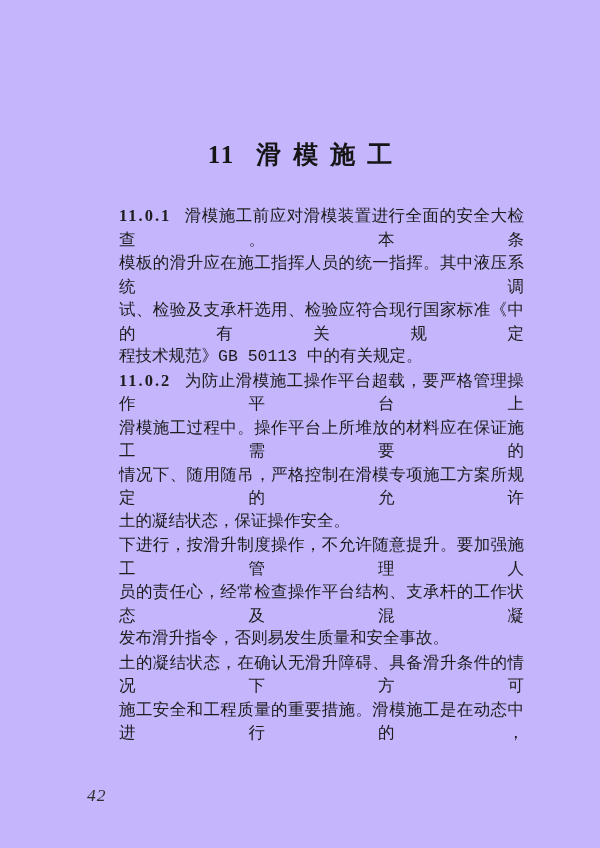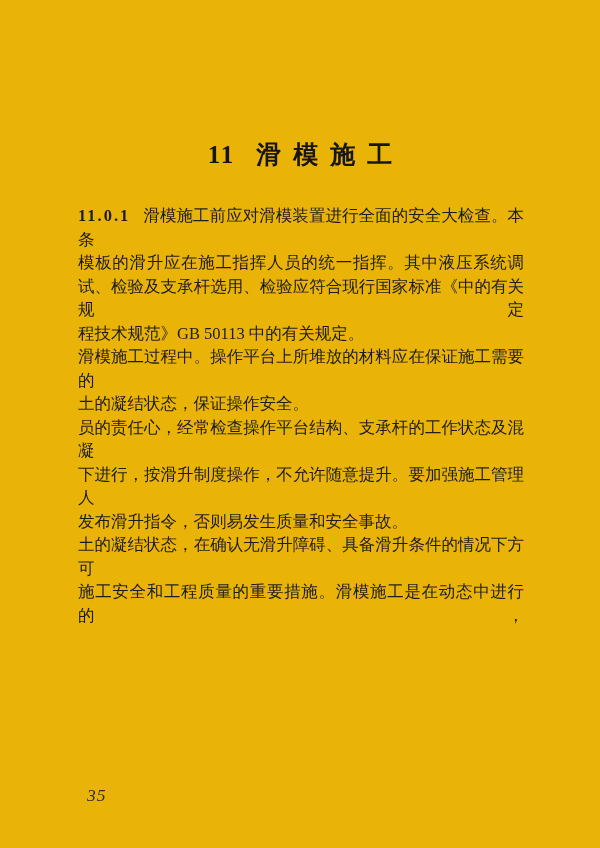--- a/index.html
+++ b/index.html
@@ -5,21 +5,21 @@
   html, body {
     margin: 0;
     padding: 0;
     background: #e8e8e8;
   }
   .page {
     position: relative;
     width: 600px;
     height: 848px;
     margin: 0 auto;
-    background: #eab308;
+    background: #c4b5fd;
     overflow: hidden;
     font-family: "Liberation Serif", "DejaVu Serif", serif;
     color: #1d1d1d;
   }
   .chapter-title {
     position: absolute;
     top: 138px;
     left: 0;
     right: 0;
     text-align: center;
@@ -42,24 +42,26 @@
     left: 78px;
     width: 446px;
     font-size: 16.5px;
     line-height: 23.5px;
   }
   .para { margin: 0; }
   .line {
     min-height: 23.5px;
     text-align: justify;
     text-align-last: justify;
+    margin-left: 41px;
   }
   .line.last {
     text-align: right;
     text-align-last: left;
+    font-family: Liberation Mono, monospace;
   }
   .num {
     font-weight: bold;
     letter-spacing: 2px;
     margin-right: 13px;
     white-space: nowrap;
   }
   .page-number {
     position: absolute;
     top: 785px;
@@ -82,33 +84,35 @@
   <div class="body-text">
 
     <div class="para">
       <div class="line"><span class="num">11.0.1</span><span>滑模施工前应对滑模装置进行全面的安全大检查。本条</span></div>
       <div class="line">模板的滑升应在施工指挥人员的统一指挥。其中液压系统调</div>
       <div class="line">试、检验及支承杆选用、检验应符合现行国家标准《中的有关规定</div>
       <div class="line last">程技术规范》GB 50113 中的有关规定。</div>
     </div>
 
     <div class="para">
+      <div class="line"><span class="num">11.0.2</span><span>为防止滑模施工操作平台超载，要严格管理操作平台上</span></div>
       <div class="line">滑模施工过程中。操作平台上所堆放的材料应在保证施工需要的</div>
+      <div class="line">情况下、随用随吊，严格控制在滑模专项施工方案所规定的允许</div>
       <div class="line last">土的凝结状态，保证操作安全。</div>
     </div>
 
     <div class="para">
+      <div class="line">下进行，按滑升制度操作，不允许随意提升。要加强施工管理人</div>
       <div class="line">员的责任心，经常检查操作平台结构、支承杆的工作状态及混凝</div>
-      <div class="line">下进行，按滑升制度操作，不允许随意提升。要加强施工管理人</div>
       <div class="line last">发布滑升指令，否则易发生质量和安全事故。</div>
       <div class="line">土的凝结状态，在确认无滑升障碍、具备滑升条件的情况下方可</div>
     </div>
 
     <div class="para">
       <div class="line">施工安全和工程质量的重要措施。滑模施工是在动态中进行的，</div>
 
     </div>
 
   </div>
 
-  <div class="page-number">35</div>
+  <div class="page-number">42</div>
 
 </div>
 
 </body></html>

